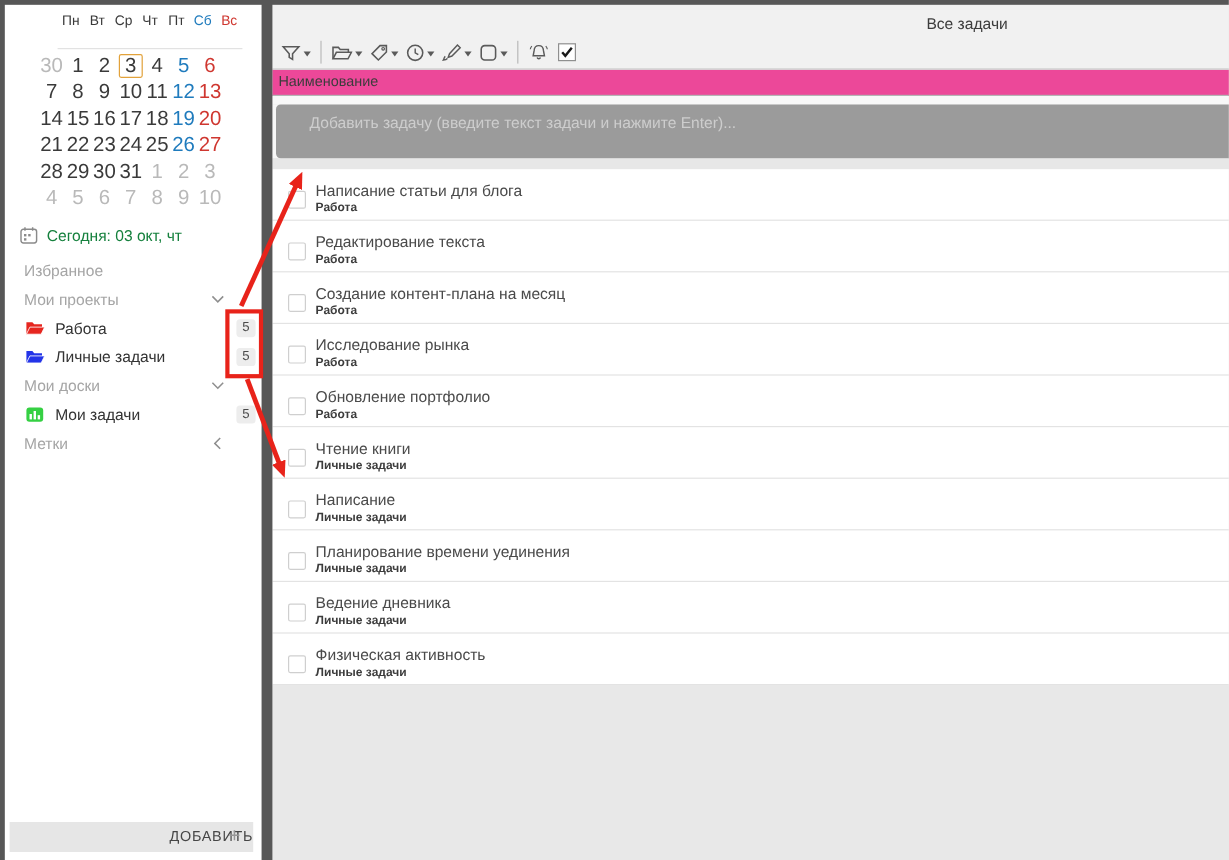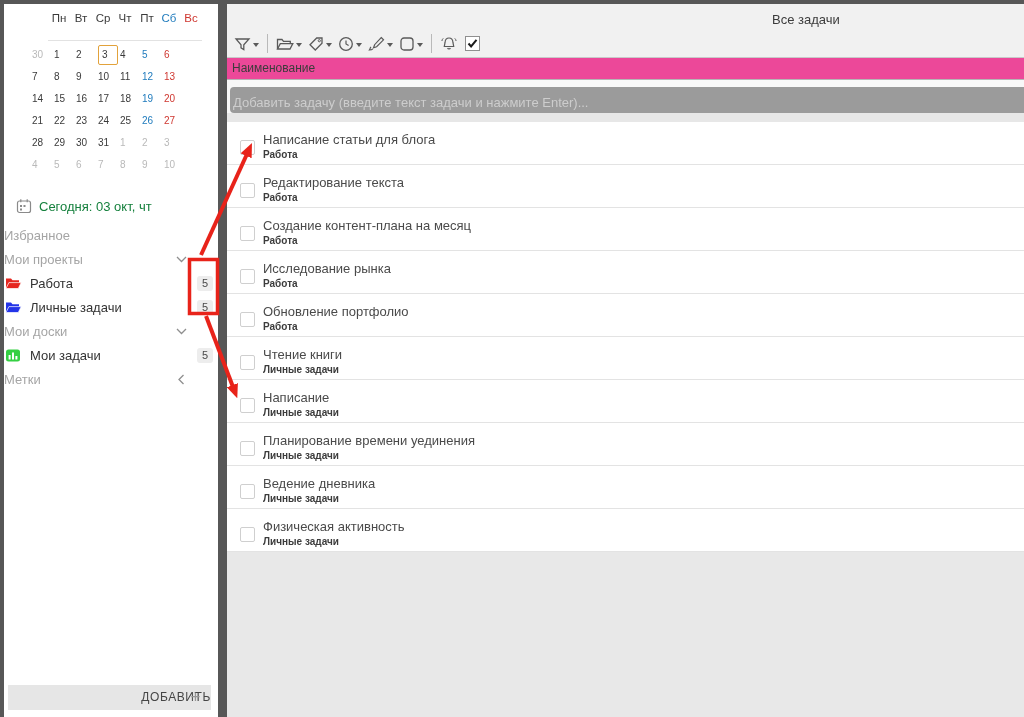--- a/index.html
+++ b/index.html
@@ -15,30 +15,30 @@
 
   
   .sidebar{position:absolute;left:4px;top:4px;width:214px;height:713px;background:#ffffff;display:flex;flex-direction:column;z-index:2}
   .cal{margin-top:6px}
   .cal-head{position:relative;height:26px;line-height:26px;text-align:center;font-size:13.5px;color:#3a3a3a}
   .cal-nav{position:absolute;top:6px;cursor:pointer}
   .cal-nav.prev{left:20px}
   .cal-nav.next{right:22px}
   .cal-wd{display:grid;grid-template-columns:repeat(7,22px);width:154px;margin:2px 0 0 44px;
     font-size:11.5px;color:#3a3a3a;text-align:center;border-bottom:1px solid #e2e2e2;padding-bottom:16px}
-  .cal-grid{display:grid;grid-template-columns:repeat(7,22px);margin:3px 0 10px 28px;font-size:10px;color:#3a3a3a;}
+  .cal-grid{display:grid;grid-template-columns:repeat(7,22px);margin:3px 0 0 28px;font-size:17px;color:#3a3a3a;text-align:center}
   .cell{height:22px;line-height:22px}
   .wd.sat,.cell.sat{color:#1f7bbd}
   .wd.sun,.cell.sun{color:#cf3730}
   .cell.mut{color:#b9b9b9}
   .num.td{display:inline-block;min-width:12px;padding:0 3px;line-height:18px;border:1px solid #e2a23b;border-radius:2px}
 
   .today-row{margin:9px 0 6px 12px;display:flex;align-items:center;height:22px;font-size:13px;color:#15803d}
   .today-row .icon{margin-right:7px;display:flex}
-  .srow{height:24px;display:flex;align-items:center;padding-left:0;font-size:13px;cursor:default}
+  .srow{height:24px;display:flex;align-items:center;padding-left:16px;font-size:13px;cursor:default}
   .srow.section{color:#a5a5a5}
   .srow.item{color:#333}
   .srow .icon{margin-right:8px;display:flex;width:18px;justify-content:center}
   .chev{margin-left:auto;display:flex}
   .chev.down{margin-right:31px}
   .chev.left{margin-right:33px}
   .badge{margin-left:auto;margin-right:5px;background:#ededed;border-radius:3px;font-size:11px;color:#4a4a4a;padding:1px 5px;line-height:13px}
 
   .add-btn{margin-top:auto;margin:auto 7px 7px 4px;height:25px;line-height:25px;background:#e6e6e6;
     text-align:right;font-size:12px;letter-spacing:.6px;color:#464646;position:relative;cursor:pointer}
@@ -49,21 +49,21 @@
   .main-head{height:53px;background:#f1f1f1;border-bottom:1px solid #c9c9c9;position:relative;flex:none}
   .main-title{position:absolute;left:545px;top:8px;font-size:13px;color:#3c3c3c}
   .toolbar{position:absolute;left:4px;bottom:3px;display:flex;align-items:center}
   .tbtn{display:flex;align-items:center;padding:2px 3px;cursor:pointer}
   .caret{width:0;height:0;border-left:3px solid transparent;border-right:3px solid transparent;border-top:4px solid #5a5a5a;margin:2px 0 0 2px}
   .tsep{width:1px;height:19px;background:#b9b9b9;margin:0 5px}
 
   .col-head{height:21px;line-height:20px;background:#ec4899;border-bottom:1px solid #b5b5b5;font-size:12px;color:#3c3c3c;padding-left:5px;flex:none}
   .gap{height:7px;background:#f8f8f8;flex:none}
   .banner-row{background:#f8f8f8;padding-left:3px;flex:none}
-  .banner{height:26px;line-height:31px;background:#9b9b9b;border-radius:4px 0 0 4px;color:#cdcdcd;font-size:13px;padding-left:3px;cursor:text}
+  .banner{height:45px;line-height:31px;background:#9b9b9b;border-radius:4px 0 0 4px;color:#cdcdcd;font-size:13px;padding-left:28px;cursor:text}
   .strip{height:9px;background:#e7e7e7;flex:none}
 
   #task-list{background:#ffffff;flex:none}
   .task-row{height:43px;box-sizing:border-box;border-bottom:1px solid #e3e3e3;display:flex;align-items:center;padding:6px 0 0 13px}
   .cb{width:13px;height:13px;flex:none;border:1px solid #cfcfcf;border-radius:2px;background:#fff;margin-top:2px;cursor:pointer}
   .task-text{margin-left:8px}
   .task-title{font-size:13px;color:#4a4a4a;line-height:16px}
   .task-proj{font-size:10px;font-weight:bold;color:#3c3c3c;line-height:13px}
   .empty-fill{flex:1;background:#e8e8e8}
 

